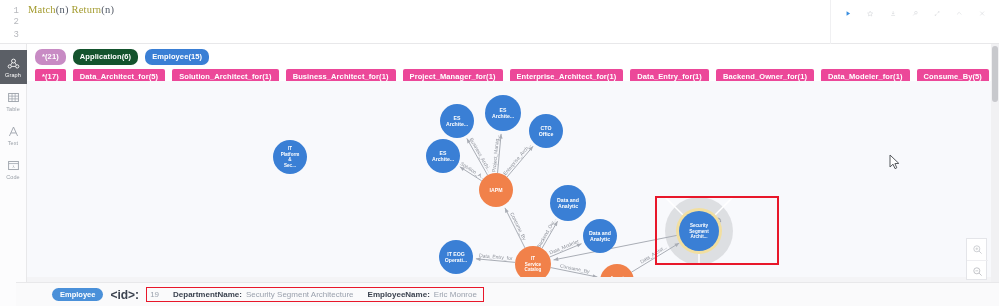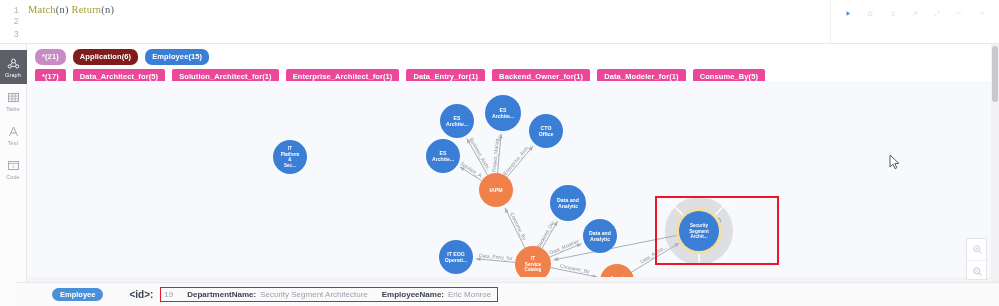--- a/index.html
+++ b/index.html
@@ -108,21 +108,21 @@
   .infobar {
     position: absolute; left: 16px; bottom: 0; width: 999px; height: 24px;
     background: #fafafb; border-top: 1px solid #e8e8ea;
     display: flex; align-items: center; padding-left: 36px; gap: 7px;
   }
   .node-badge {
     display: inline-flex; align-items: center; height: 13px; padding: 0 8px;
     border-radius: 7px; background: #4a90d9; color: #ffffff;
     font-size: 7.5px; font-weight: bold; cursor: pointer;
   }
-  .id-key { font-size: 10px; font-weight: bold; color: #3c4350; letter-spacing: 0; margin-left: 19px; }
+  .id-key { font-size: 12px; font-weight: bold; color: #3c4350; letter-spacing: 0; }
   .prop-box {
     position: relative; display: flex; align-items: center; gap: 4px;
     border: 1.5px solid #e8172a; padding: 1px 6px 1px 3px; height: 15px;
   }
   .pkey { font-size: 8px; font-weight: bold; color: #3c4350; white-space: nowrap; }
   .pval { font-size: 8px; color: #9aa1ad; white-space: nowrap; }
   .pgap { display: inline-block; width: 6px; }
 
   
   .sel-rect {
@@ -174,27 +174,29 @@
       </svg>
       <svg class="tool-ic" viewBox="0 0 16 16">
         <path d="M3 3 L13 13 M13 3 L3 13" fill="none" stroke="#9aa0a8" stroke-width="1.1"></path>
       </svg>
     </div>
   </div>
 
   <div class="legend">
     <div class="chip-row">
       <span class="chip" style="background:#c88bc4">*(21)</span>
-      <span class="chip" style="background:#7f1d1d">Application(6)</span>
+      <span class="chip" style="background:#14532d">Application(6)</span>
       <span class="chip" style="background:#3a7fd5">Employee(15)</span>
     </div>
     <div class="chip-row">
       <span class="chip rel">*(17)</span>
       <span class="chip rel">Data_Architect_for(5)</span>
       <span class="chip rel">Solution_Architect_for(1)</span>
+      <span class="chip rel">Business_Architect_for(1)</span>
+      <span class="chip rel">Project_Manager_for(1)</span>
       <span class="chip rel">Enterprise_Architect_for(1)</span>
       <span class="chip rel">Data_Entry_for(1)</span>
       <span class="chip rel">Backend_Owner_for(1)</span>
       <span class="chip rel">Data_Modeler_for(1)</span>
       <span class="chip rel">Consume_By(5)</span>
     </div>
   </div>
 
   <div class="rail">
     <div class="rail-item active">

